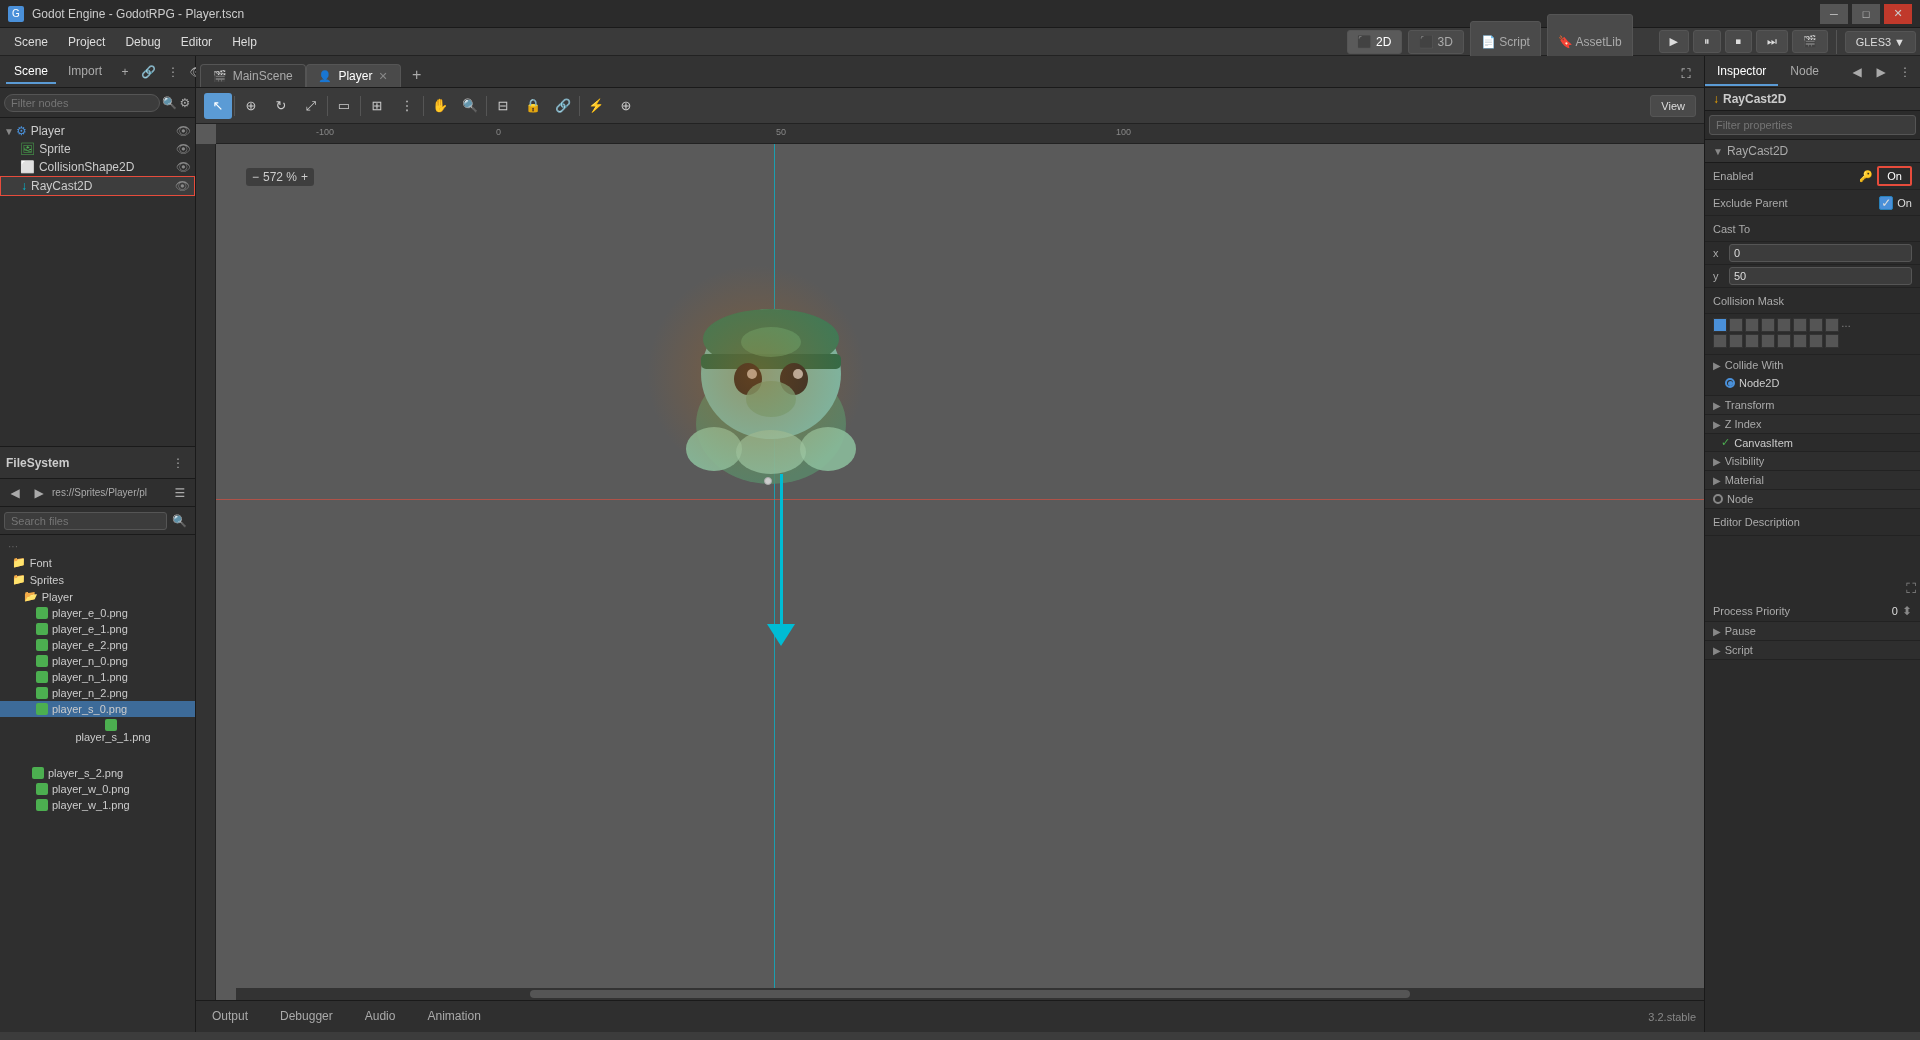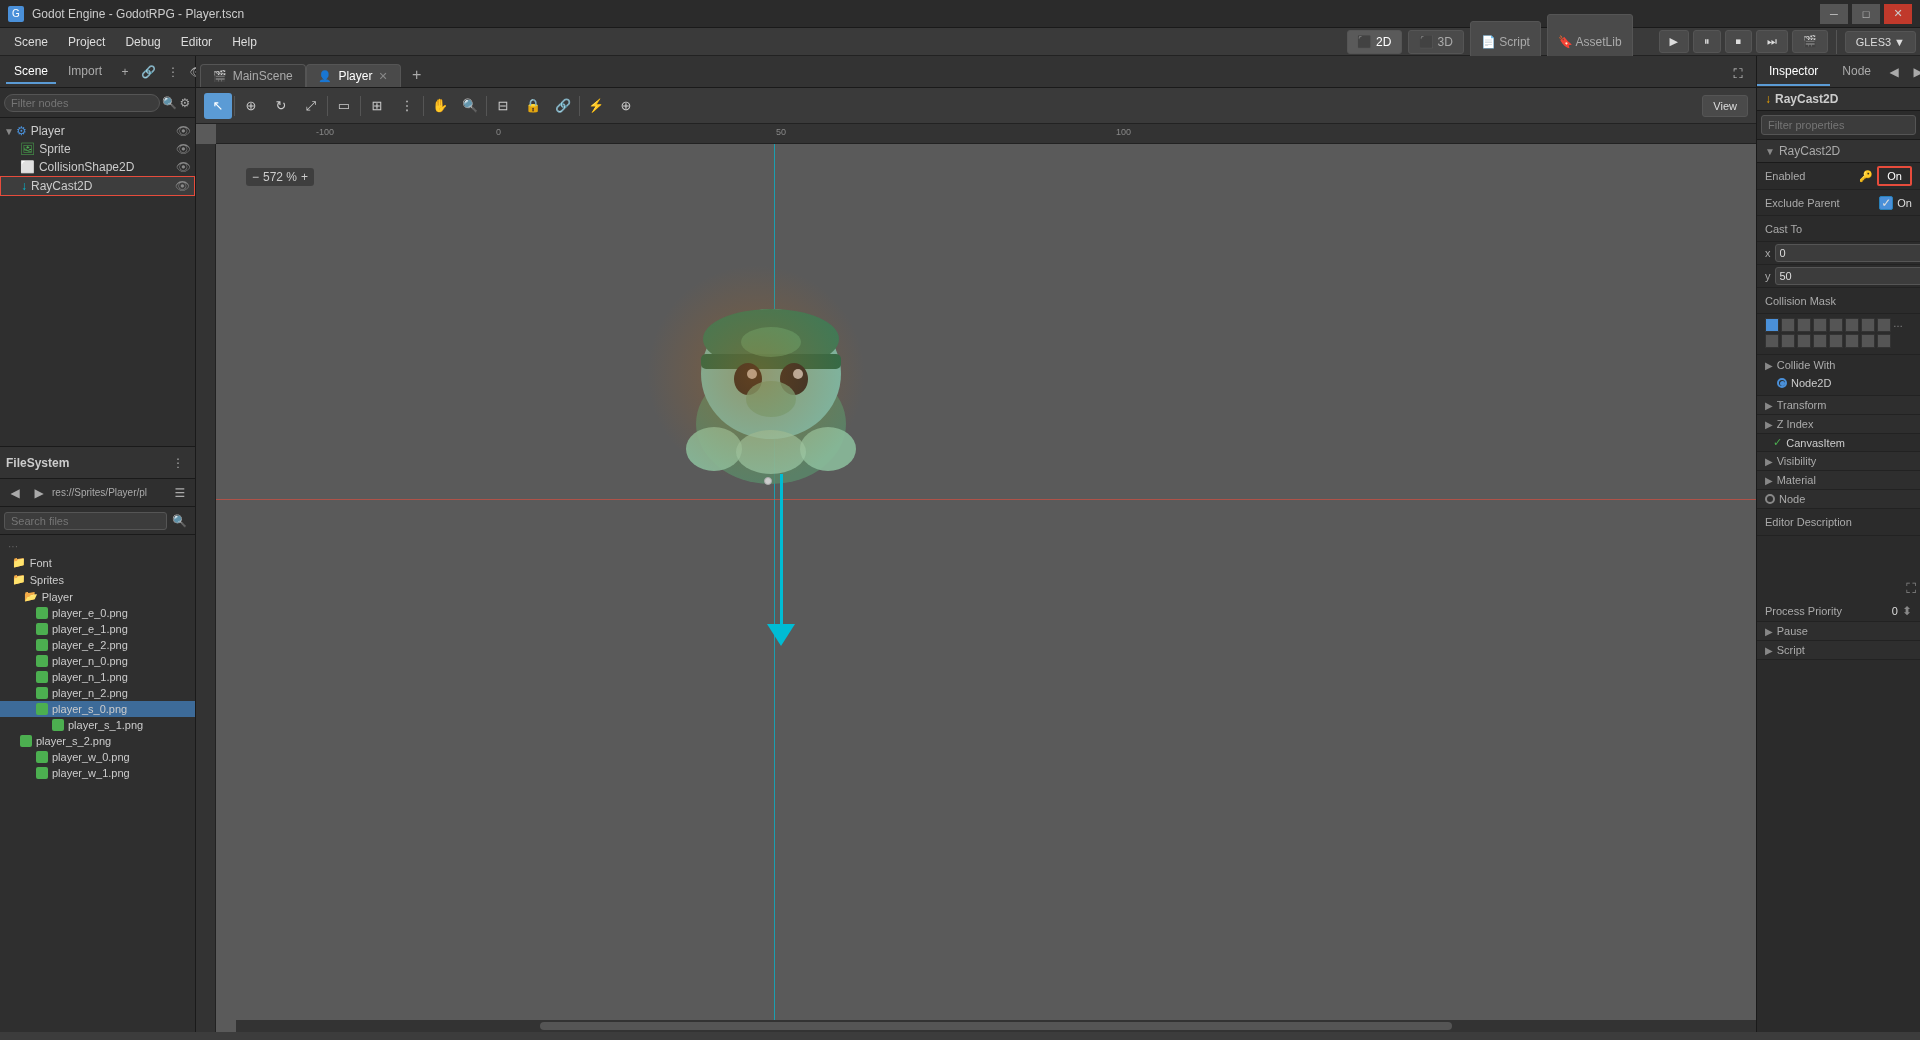--- a/index.html
+++ b/index.html
@@ -67,21 +67,21 @@
     .canvas-ruler-v { position: absolute; top: 20px; left: 0; width: 20px; bottom: 0; background: #333; border-right: 1px solid #222; }
     .canvas-content { position: absolute; top: 20px; left: 20px; right: 0; bottom: 0; }
     .zoom-indicator { position: absolute; top: 24px; left: 30px; display: flex; align-items: center; gap: 4px; color: #ccc; font-size: 12px; background: rgba(0,0,0,0.3); padding: 2px 6px; border-radius: 3px; z-index: 10; }
 
     
     .bottom-panel { height: 32px; background: #2f2f2f; border-top: 1px solid #1a1a1a; display: flex; align-items: center; padding: 0 8px; gap: 16px; }
     .bottom-tab { padding: 4px 8px; color: #aaa; cursor: pointer; font-size: 12px; border-bottom: 2px solid transparent; }
     .version-badge { margin-left: auto; font-size: 11px; color: #888; }
 
     
-    .right-panel { width: 164px; background: #2b2b2b; border-left: 1px solid #1a1a1a; display: flex; flex-direction: column; }
+    .right-panel { width: 216px; background: #2b2b2b; border-left: 1px solid #1a1a1a; display: flex; flex-direction: column; }
     .inspector-tabs { height: 32px; background: #333; display: flex; align-items: center; border-bottom: 1px solid #1a1a1a; }
     .inspector-tab { padding: 6px 12px; color: #aaa; cursor: pointer; font-size: 12px; border-bottom: 2px solid transparent; }
     .inspector-tab.active { color: #fff; border-bottom-color: #5b9bd5; }
     .inspector-actions { margin-left: auto; display: flex; gap: 2px; padding-right: 4px; }
     .inspector-action-btn { width: 22px; height: 22px; background: transparent; border: none; color: #aaa; cursor: pointer; font-size: 12px; display: flex; align-items: center; justify-content: center; }
 
     .inspector-node-label { padding: 4px 8px; display: flex; align-items: center; gap: 4px; border-bottom: 1px solid #1a1a1a; background: #333; }
     .inspector-node-icon { color: #f0a500; font-size: 12px; }
     .inspector-node-name { color: #ccc; font-size: 12px; font-weight: bold; }
 
@@ -283,25 +283,25 @@
         </div>
         <div class="fs-item" style="padding-left: 36px;">
           <span class="fs-file-icon" style="background:#4CAF50; width:12px; height:12px; display:inline-block; border-radius:2px; margin-right:4px;"></span>
           <span>player_n_2.png</span>
         </div>
 
         <div class="fs-item selected" style="padding-left: 36px; background: #3d6b99;">
           <span class="fs-file-icon" style="background:#4CAF50; width:12px; height:12px; display:inline-block; border-radius:2px; margin-right:4px;"></span>
           <span>player_s_0.png</span>
         </div>
-        <div class="fs-item" style="padding-left: 52px;">
+        <div class="fs-item" style="padding-left: 35px; flex-direction: column;">
           <span class="fs-file-icon" style="background:#4CAF50; width:12px; height:12px; display:inline-block; border-radius:2px; margin-right:4px;"></span>
           <span>player_s_1.png</span>
         </div>
-        <div class="fs-item" style="padding-left: 20px;">
+        <div class="fs-item" style="padding-left: 32px; margin-top: 20px;">
           <span class="fs-file-icon" style="background:#4CAF50; width:12px; height:12px; display:inline-block; border-radius:2px; margin-right:4px;"></span>
           <span>player_s_2.png</span>
         </div>
         <div class="fs-item" style="padding-left: 36px;">
           <span class="fs-file-icon" style="background:#4CAF50; width:12px; height:12px; display:inline-block; border-radius:2px; margin-right:4px;"></span>
           <span>player_w_0.png</span>
         </div>
         <div class="fs-item" style="padding-left: 36px;">
           <span class="fs-file-icon" style="background:#4CAF50; width:12px; height:12px; display:inline-block; border-radius:2px; margin-right:4px;"></span>
           <span>player_w_1.png</span>
@@ -418,20 +418,27 @@
           
           <div style="position:absolute; top:193px; left:88px; width:8px; height:8px; border-radius:50%; background:#ccc; border:1px solid #aaa;"></div>
         </div>
 
         <div class="canvas-scrollbar-h">
           <div class="scrollbar-thumb scrollbar-thumb-h"></div>
         </div>
       </div>
     </div>
 
+    <div class="bottom-panel">
+      <span class="bottom-tab">Output</span>
+      <span class="bottom-tab">Debugger</span>
+      <span class="bottom-tab">Audio</span>
+      <span class="bottom-tab">Animation</span>
+      <span class="version-badge">3.2.stable</span>
+    </div>
   </div>
 
   <div class="right-panel">
     <div class="inspector-tabs">
       <span class="inspector-tab active">Inspector</span>
       <span class="inspector-tab">Node</span>
       <div class="inspector-actions">
         <button class="inspector-action-btn">◀</button>
         <button class="inspector-action-btn">▶</button>
         <button class="inspector-action-btn">⋮</button>

